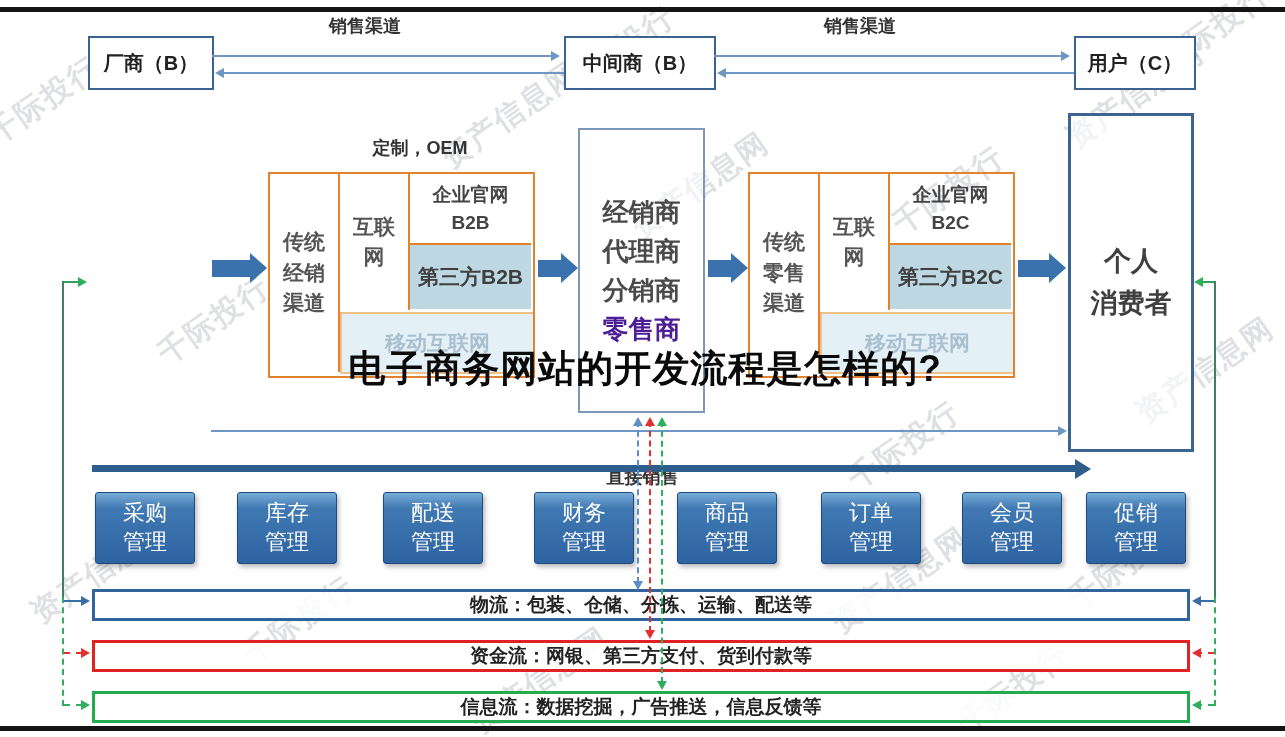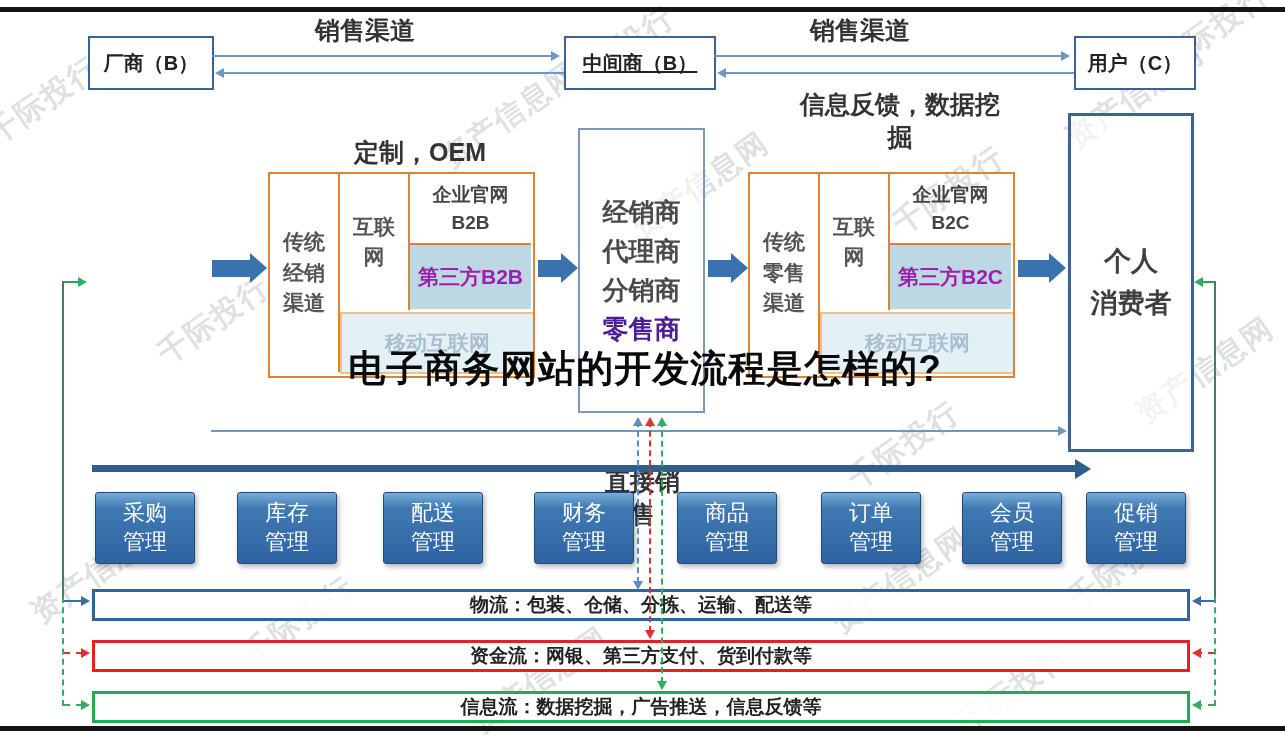--- a/index.html
+++ b/index.html
@@ -14,21 +14,21 @@
   .tbox{position:absolute;background:#fff;border:2px solid #3c6292;display:flex;align-items:center;
         justify-content:center;font-size:20px;font-weight:600;color:#222;z-index:5;}
   
   .bigbox{position:absolute;background:transparent;border:3px solid #3d6391;display:flex;flex-direction:column;
         align-items:center;justify-content:center;font-size:27px;font-weight:600;color:#3f3f3f;
         line-height:1.55;z-index:5;background:rgba(255,255,255,0.6);}
   .midbox{position:absolute;border:2px solid #7d97ba;display:flex;flex-direction:column;align-items:center;
         justify-content:center;font-size:26px;font-weight:600;color:#4a4a4a;line-height:1.5;z-index:5;background:rgba(255,255,255,0.55);}
   .faded{color:#4c1d95;text-align:center;}
   
-  .lbl{position:absolute;font-size:25px;font-weight:600;color:#333;text-align:center;z-index:5;}
+  .lbl{position:absolute;font-size:18px;font-weight:600;color:#333;text-align:center;z-index:5;}
   
   .hl{position:absolute;height:0;border-top:2px solid #6f97c4;z-index:5;}
   .vl{position:absolute;width:0;z-index:5;}
   .dash-b{border-left:2px dashed #5b8ec9;}
   .dash-r{border-left:2px dashed #e03030;}
   .dash-g{border-left:2px dashed #2fae5e;}
   .hdash-r{border-top:2px dashed #e03030;}
   .hdash-g{border-top:2px dashed #2fae5e;}
   .hsolid-sb{border-top:2px solid #3a6ea5;}
   .hsolid-g{border-top:2px solid #2f9e5f;}
@@ -44,21 +44,21 @@
   .tu-g{border-bottom:9px solid #2fae5e;}  .td-g{border-top:9px solid #2fae5e;}
   
   .blk{position:absolute;background:#3a72ad;z-index:5;}
   .blk-tri{position:absolute;width:0;height:0;border:15px solid transparent;border-left:17px solid #3a72ad;z-index:5;}
   .thick{position:absolute;height:7px;background:#2e5d8e;z-index:5;}
   .thick-tri{position:absolute;width:0;height:0;border:10px solid transparent;border-left:16px solid #2e5d8e;z-index:5;}
   
   .och{position:absolute;border:2px solid #e0822e;background:rgba(255,255,255,0.0);z-index:5;}
   .ocell{position:absolute;display:flex;flex-direction:column;align-items:center;justify-content:center;
          font-size:21px;color:#555;font-weight:600;line-height:1.45;z-index:5;}
-  .third{background:#bdd8e3;color:#a21caf;font-weight:bold;flex-direction:row;}
+  .third{background:#bdd8e3;color:#404040;font-weight:bold;flex-direction:row;}
   .mobile{background:#e3f1f7;border:2px solid #f0c089;color:#a9bfd0;z-index:4;}
   
   .mod{position:absolute;width:98px;height:70px;border:1px solid #1f4a7c;border-radius:3px;
        background:linear-gradient(180deg,#78add9 0%,#4079b2 22%,#2d63a2 100%);
        box-shadow:2px 3px 5px rgba(0,0,0,0.28);color:#fff;font-size:22px;font-weight:500;
        display:flex;flex-direction:column;align-items:center;justify-content:center;line-height:1.3;z-index:5;}
   
   .fbar{position:absolute;left:92px;width:1092px;height:26px;background:rgba(255,255,255,0.85);
         display:flex;align-items:center;justify-content:center;font-size:19px;font-weight:600;color:#222;z-index:5;}
   .fb1{border:3px solid #31639c;}
@@ -88,27 +88,26 @@
   <span class="wm" style="left:1125px;top:350px;">资产信息网</span>
   <span class="wm" style="left:840px;top:425px;">千际投行</span>
   <span class="wm" style="left:20px;top:550px;">资产信息网</span>
   <span class="wm" style="left:235px;top:600px;">千际投行</span>
   <span class="wm" style="left:820px;top:560px;">资产信息网</span>
   <span class="wm" style="left:1060px;top:545px;">千际投行</span>
   <span class="wm" style="left:460px;top:660px;">资产信息网</span>
   <span class="wm" style="left:950px;top:668px;">千际投行</span>
 
   <div class="tbox" style="left:88px;top:36px;width:122px;height:50px;">厂商（B）</div>
-  <div class="tbox" style="left:564px;top:36px;width:148px;height:50px;text-decoration:underline;">中间商（B）</div>
+  <div class="tbox" style="left:564px;top:36px;width:148px;height:50px;">中间商（B）</div>
   <div class="tbox" style="left:1074px;top:36px;width:118px;height:50px;">用户（C）</div>
 
   <div class="lbl" style="left:290px;top:14px;width:150px;">销售渠道</div>
   <div class="lbl" style="left:785px;top:14px;width:150px;">销售渠道</div>
   <div class="lbl" style="left:330px;top:88px;width:180px;margin-top:48px;">定制，OEM</div>
-  <div class="lbl" style="left:790px;top:88px;width:220px;">信息反馈，数据挖掘</div>
 
   <div class="hl" style="left:212px;top:55px;width:345px;"></div>
   <div class="tri tr-b" style="left:551px;top:51px;"></div>
   <div class="hl" style="left:218px;top:72px;width:346px;"></div>
   <div class="tri tl-b" style="left:210px;top:68px;"></div>
   <div class="hl" style="left:714px;top:55px;width:353px;"></div>
   <div class="tri tr-b" style="left:1061px;top:51px;"></div>
   <div class="hl" style="left:720px;top:72px;width:354px;"></div>
   <div class="tri tl-b" style="left:712px;top:68px;"></div>
 

